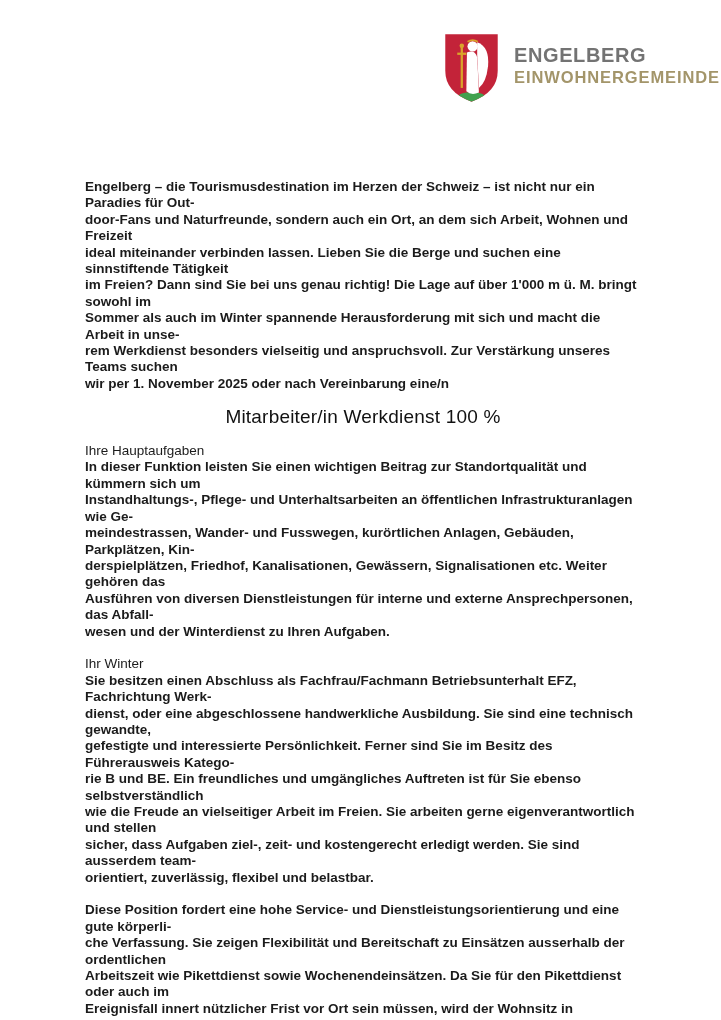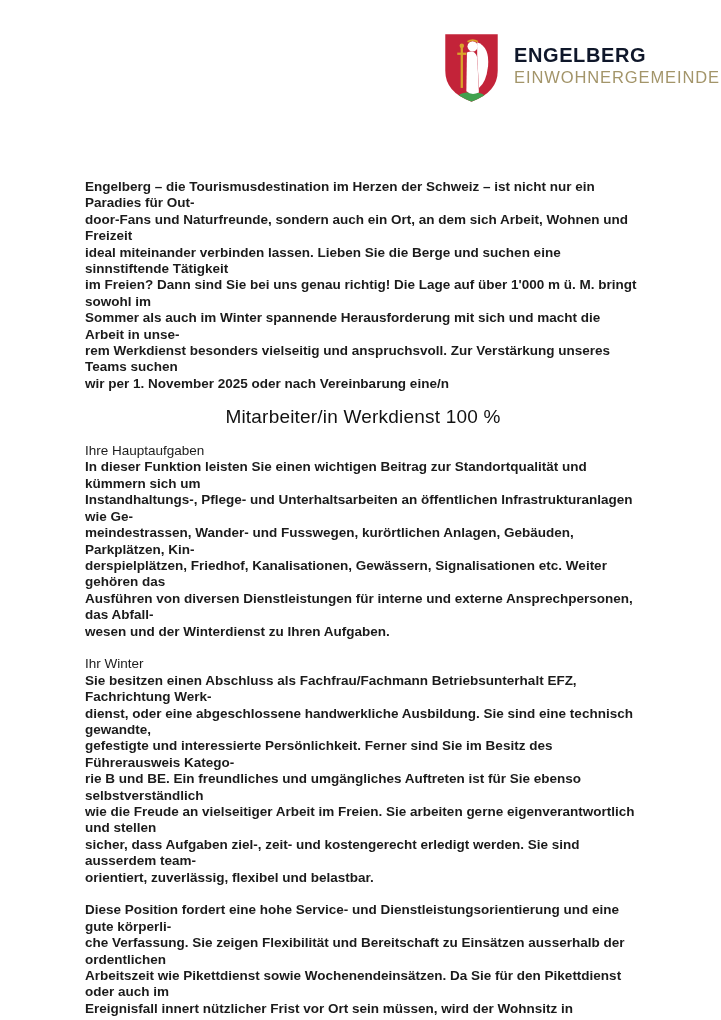--- a/index.html
+++ b/index.html
@@ -23,26 +23,26 @@
     display: flex;
     align-items: flex-start;
     gap: 14px;
   }
   .crest { width: 57px; height: 72px; display: block; }
   .wordmark { padding-top: 13px; }
   .org-name {
     font-size: 20px;
     font-weight: 700;
     letter-spacing: 0.6px;
-    color: #0f172a;
+    color: #737373;
     line-height: 1.0;
   }
   .org-subtitle {
     font-size: 16.5px;
-    font-weight: 400;
+    font-weight: 700;
     letter-spacing: 0.9px;
     color: #a3956a;
     line-height: 1.0;
     margin-top: 4px;
   }
 
   
   .content {
     position: absolute;
     left: 85px; top: 179px;

